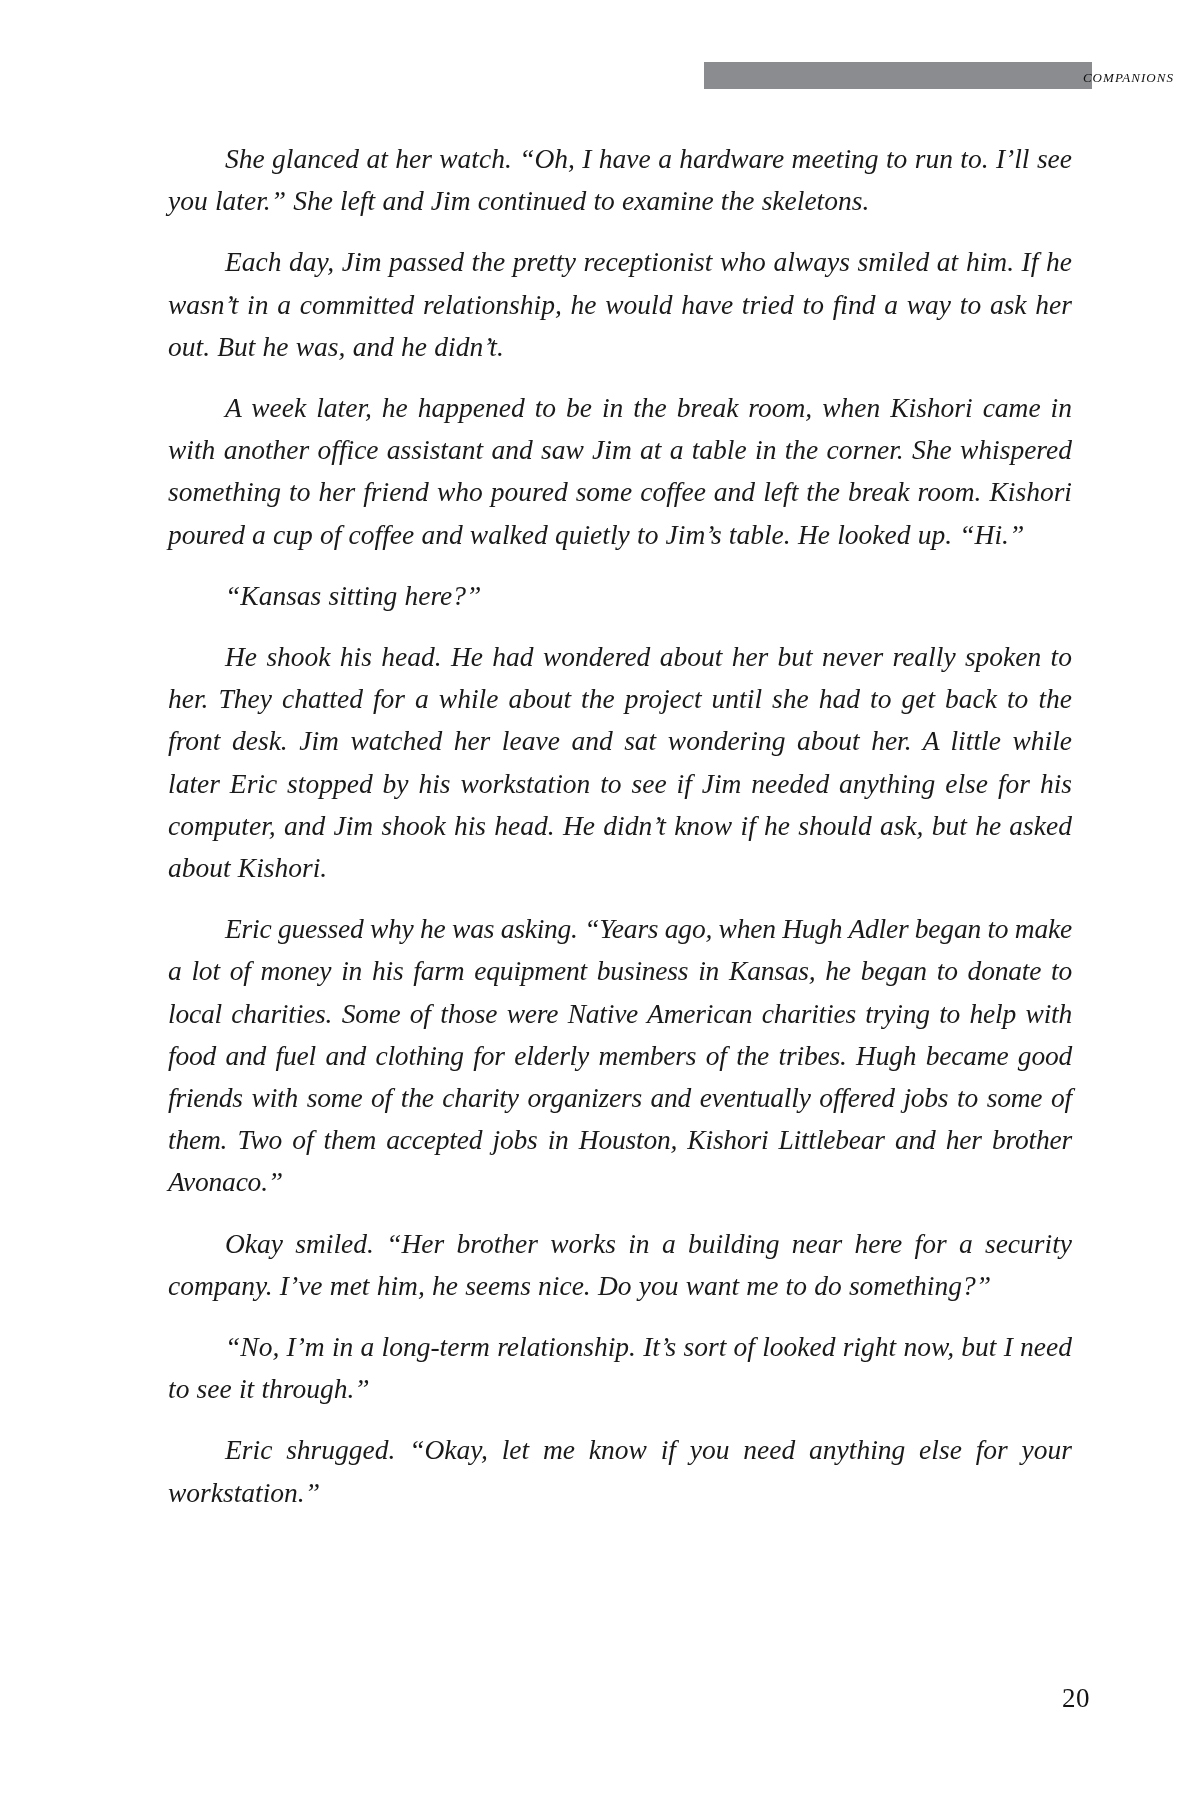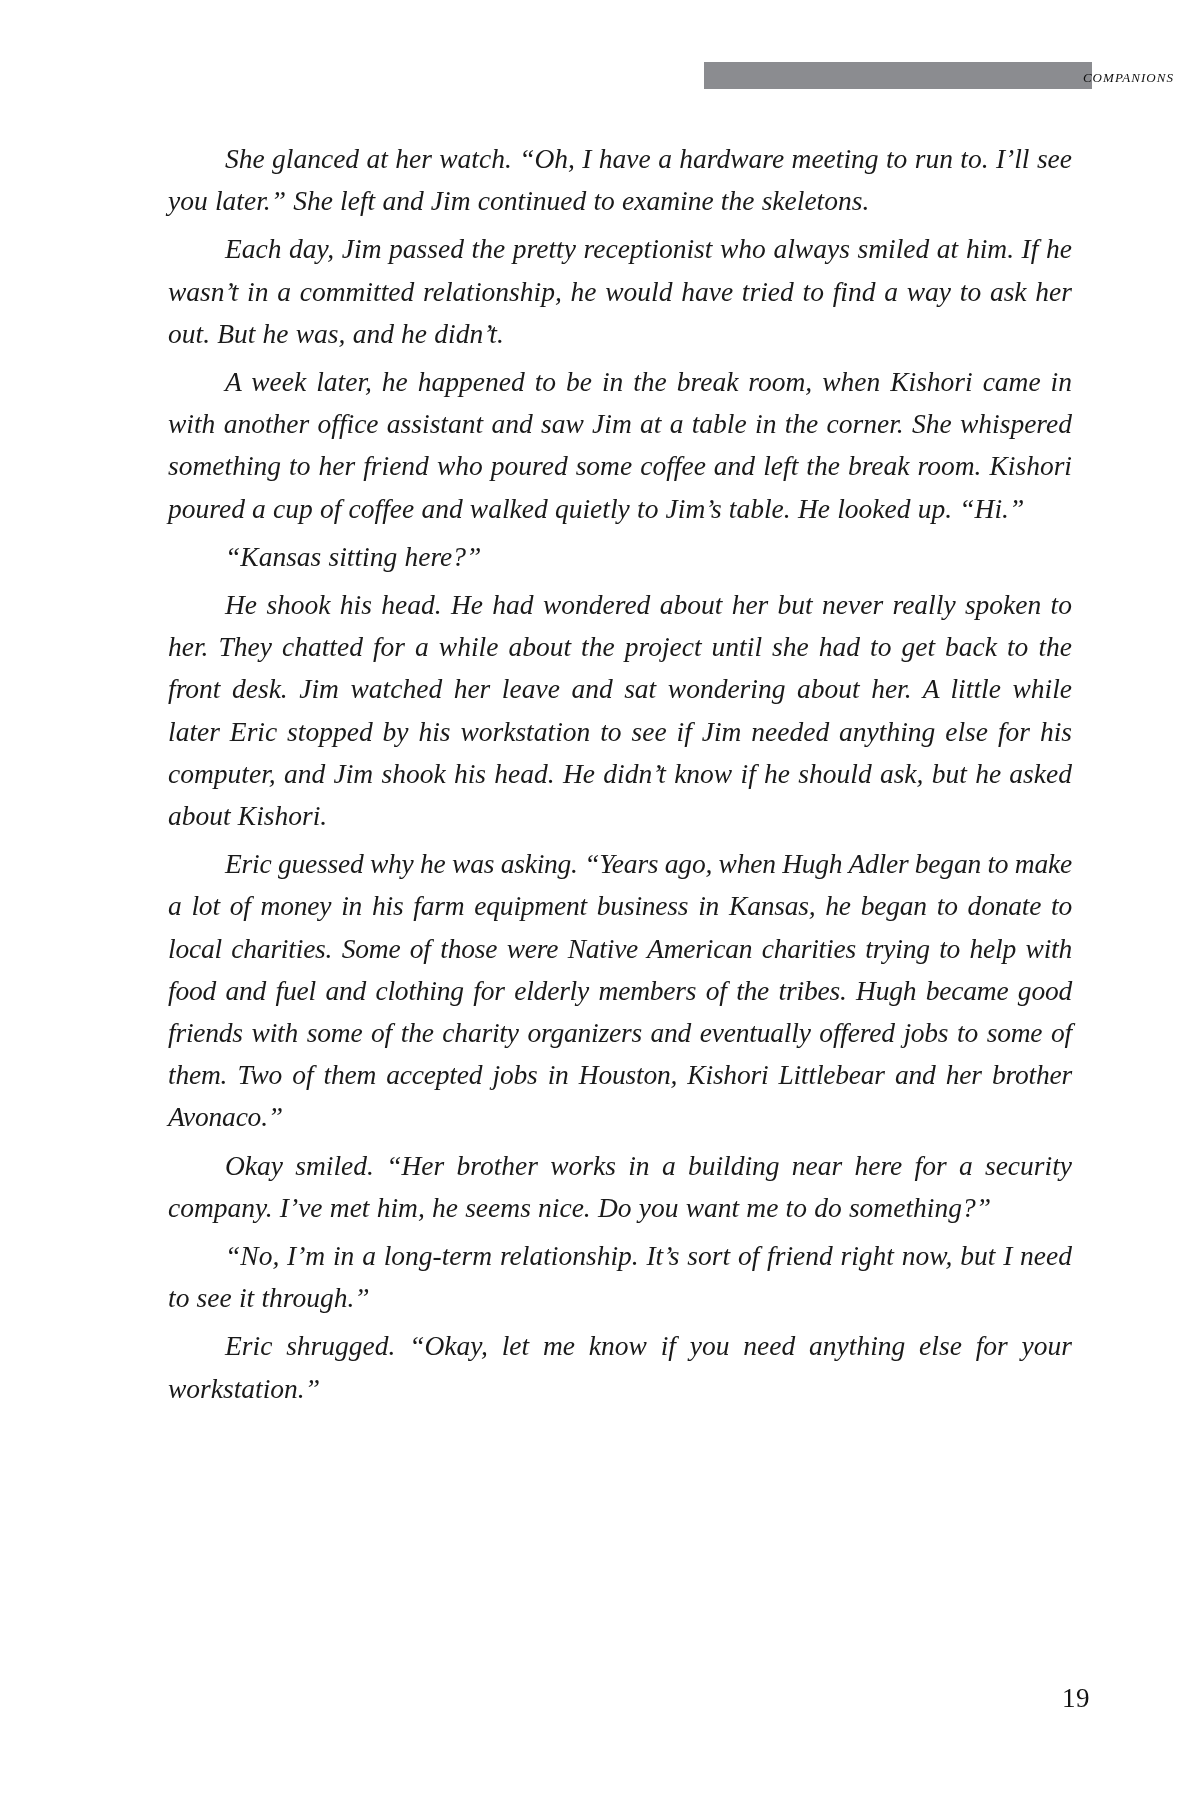--- a/index.html
+++ b/index.html
@@ -59,21 +59,21 @@
     text-align: justify;
     text-justify: inter-word;
     font-size: 27.5px;
     line-height: 42.2px;
     text-indent: 57px;
     -webkit-hyphens: none;
     hyphens: none;
     word-spacing: 0.012em;
   }
   p.body + p.body {
-    margin-top: 6px;
+    margin-top: 19px;
   }
   
   p.body.tight {
     letter-spacing: -0.22px;
     word-spacing: -0.01em;
   }
 
   
   .folio {
     position: absolute;
@@ -94,19 +94,19 @@
   <div class="header-title">Companions</div>
 
   <div class="textblock">
     <p class="body">She glanced at her watch. “Oh, I have a hardware meeting to run to. I’ll see you later.” She left and Jim continued to examine the skeletons.</p>
     <p class="body">Each day, Jim passed the pretty receptionist who always smiled at him. If he wasn’t in a committed relationship, he would have tried to find a way to ask her out. But he was, and he didn’t.</p>
     <p class="body">A week later, he happened to be in the break room, when Kishori came in with another office assistant and saw Jim at a table in the corner. She whispered something to her friend who poured some coffee and left the break room. Kishori poured a cup of coffee and walked quietly to Jim’s table. He looked up. “Hi.”</p>
     <p class="body">“Kansas sitting here?”</p>
     <p class="body">He shook his head. He had wondered about her but never really spoken to her. They chatted for a while about the project until she had to get back to the front desk. Jim watched her leave and sat wondering about her. A little while later Eric stopped by his workstation to see if Jim needed anything else for his computer, and Jim shook his head. He didn’t know if he should ask, but he asked about Kishori.</p>
     <p class="body tight">Eric guessed why he was asking. “Years ago, when Hugh Adler began to make a lot of money in his farm equipment business in Kansas, he began to donate to local charities. Some of those were Native American charities trying to help with food and fuel and clothing for elderly members of the tribes. Hugh became good friends with some of the charity organizers and eventually offered jobs to some of them. Two of them accepted jobs in Houston, Kishori Littlebear and her brother Avonaco.”</p>
     <p class="body">Okay smiled. “Her brother works in a building near here for a security company. I’ve met him, he seems nice. Do you want me to do something?”</p>
-    <p class="body">“No, I’m in a long-term relationship. It’s sort of friend right now, but I need to see it through.”</p>
+    <p class="body">“No, I’m in a long-term relationship. It’s sort of looked right now, but I need to see it through.”</p>
     <p class="body">Eric shrugged. “Okay, let me know if you need anything else for your workstation.”</p>
   </div>
 
-  <div class="folio">19</div>
+  <div class="folio">20</div>
 
 </div>
 
 </body></html>

